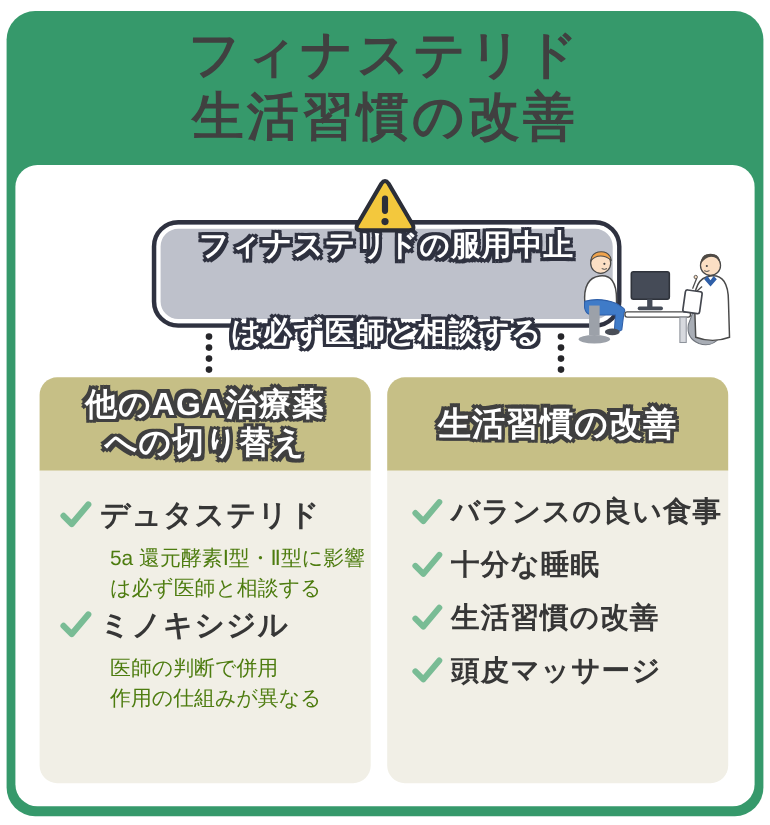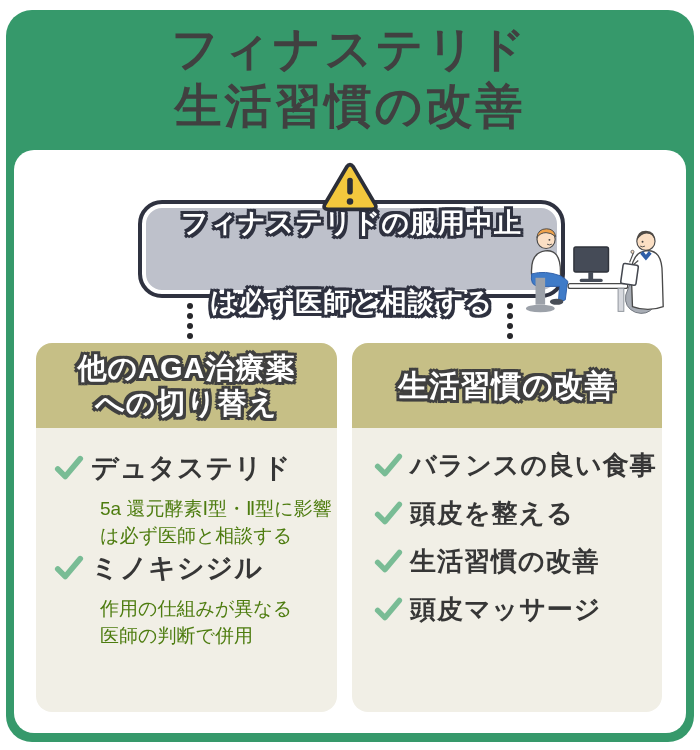--- a/index.html
+++ b/index.html
@@ -161,42 +161,42 @@
       <div>5a 還元酵素Ⅰ型・Ⅱ型に影響</div>
       <div>は必ず医師と相談する</div>
     </div>
     <div class="item-row second">
       <svg class="chk" width="30" height="30" viewBox="0 0 32 32">
         <polyline points="4,17 12,25 28,6" fill="none" stroke="#79BC95" stroke-width="6" stroke-linecap="round" stroke-linejoin="round"></polyline>
       </svg>
       <span class="item-label">ミノキシジル</span>
     </div>
     <div class="item-note">
+      <div>医師の判断で併用</div>
       <div>作用の仕組みが異なる</div>
-      <div>医師の判断で併用</div>
     </div>
   </div>
 </div>
 
 <div class="card right-card">
   <div class="card-header">
     <div class="card-header-text" style="font-size:30px">生活習慣の改善</div>
   </div>
   <div class="card-body">
     <div class="item-row first">
       <svg class="chk" width="29" height="29" viewBox="0 0 32 32">
         <polyline points="4,17 12,25 28,6" fill="none" stroke="#79BC95" stroke-width="6" stroke-linecap="round" stroke-linejoin="round"></polyline>
       </svg>
       <span class="item-label">バランスの良い食事</span>
     </div>
     <div class="item-row">
       <svg class="chk" width="29" height="29" viewBox="0 0 32 32">
         <polyline points="4,17 12,25 28,6" fill="none" stroke="#79BC95" stroke-width="6" stroke-linecap="round" stroke-linejoin="round"></polyline>
       </svg>
-      <span class="item-label">頭皮を整える</span>
+      <span class="item-label">十分な睡眠</span>
     </div>
     <div class="item-row">
       <svg class="chk" width="29" height="29" viewBox="0 0 32 32">
         <polyline points="4,17 12,25 28,6" fill="none" stroke="#79BC95" stroke-width="6" stroke-linecap="round" stroke-linejoin="round"></polyline>
       </svg>
       <span class="item-label">生活習慣の改善</span>
     </div>
     <div class="item-row">
       <svg class="chk" width="29" height="29" viewBox="0 0 32 32">
         <polyline points="4,17 12,25 28,6" fill="none" stroke="#79BC95" stroke-width="6" stroke-linecap="round" stroke-linejoin="round"></polyline>

